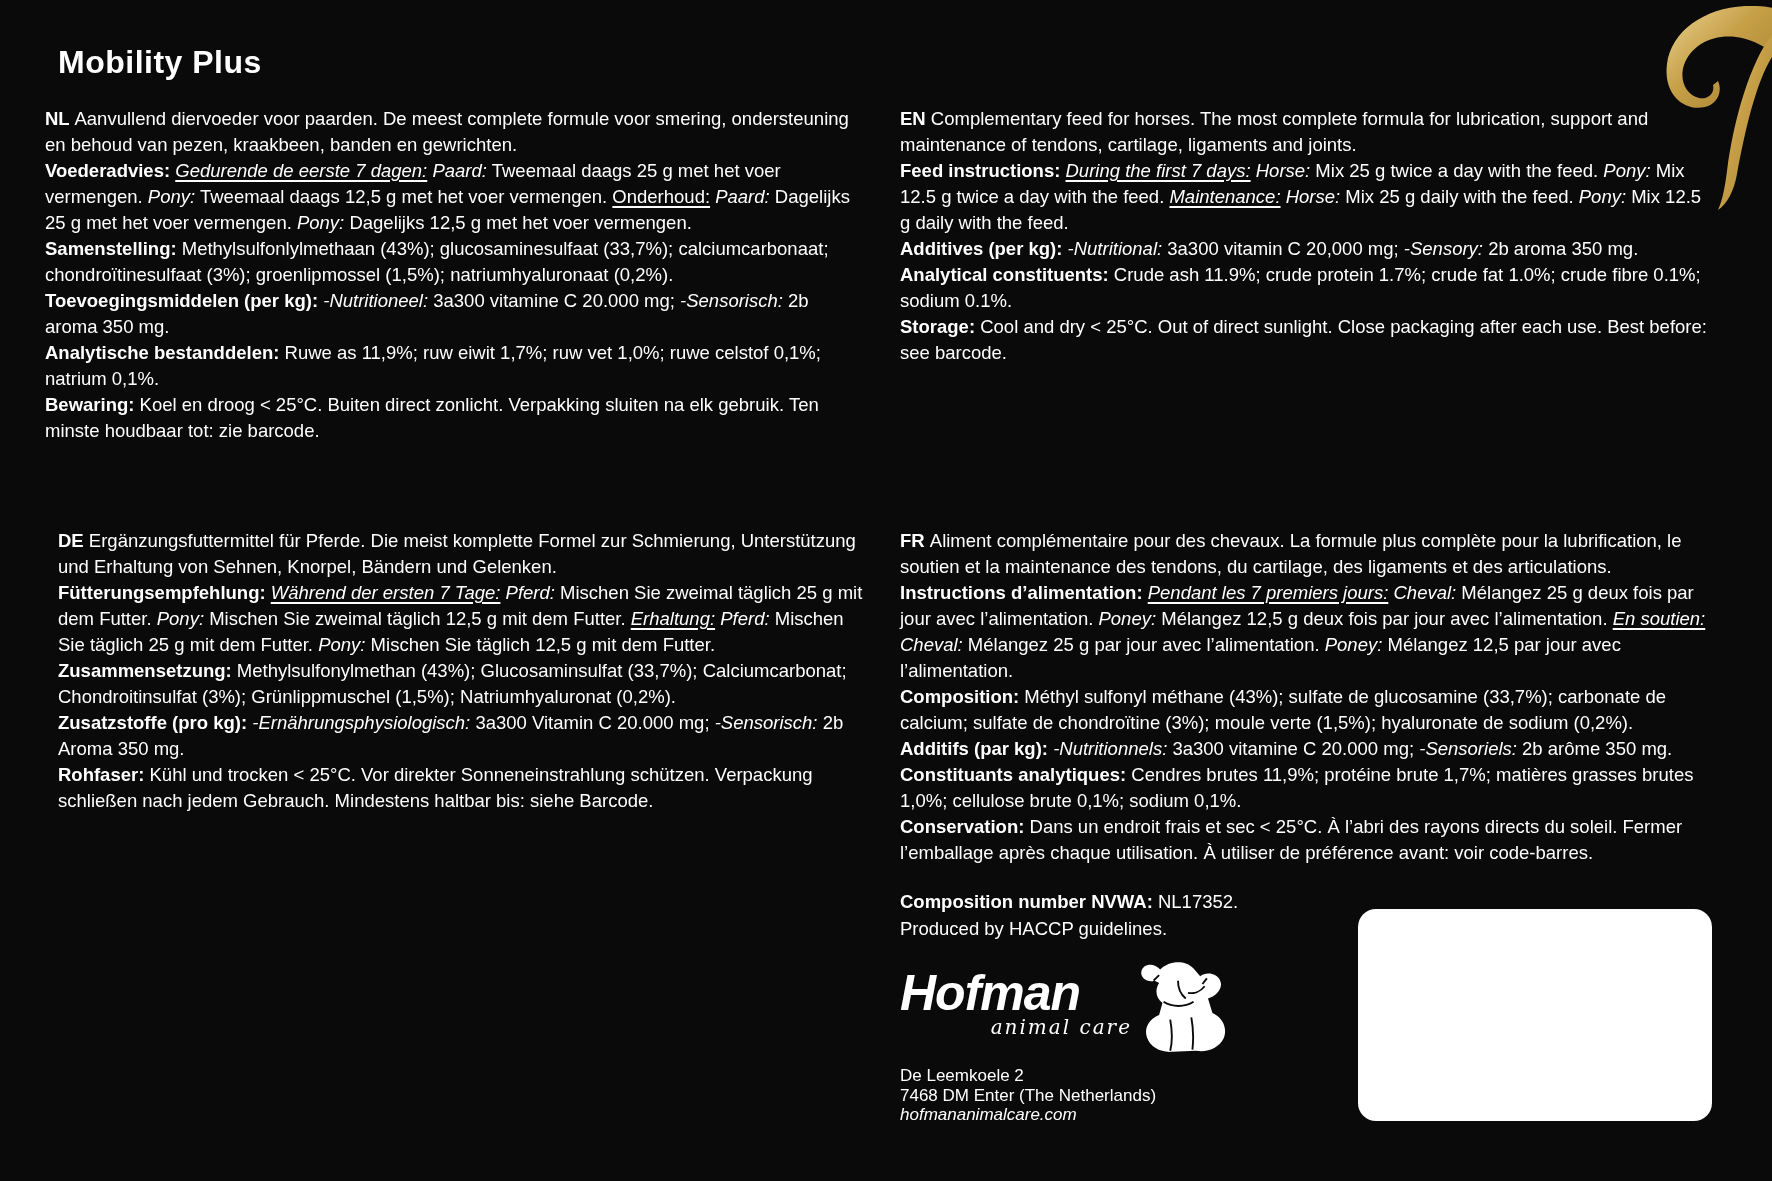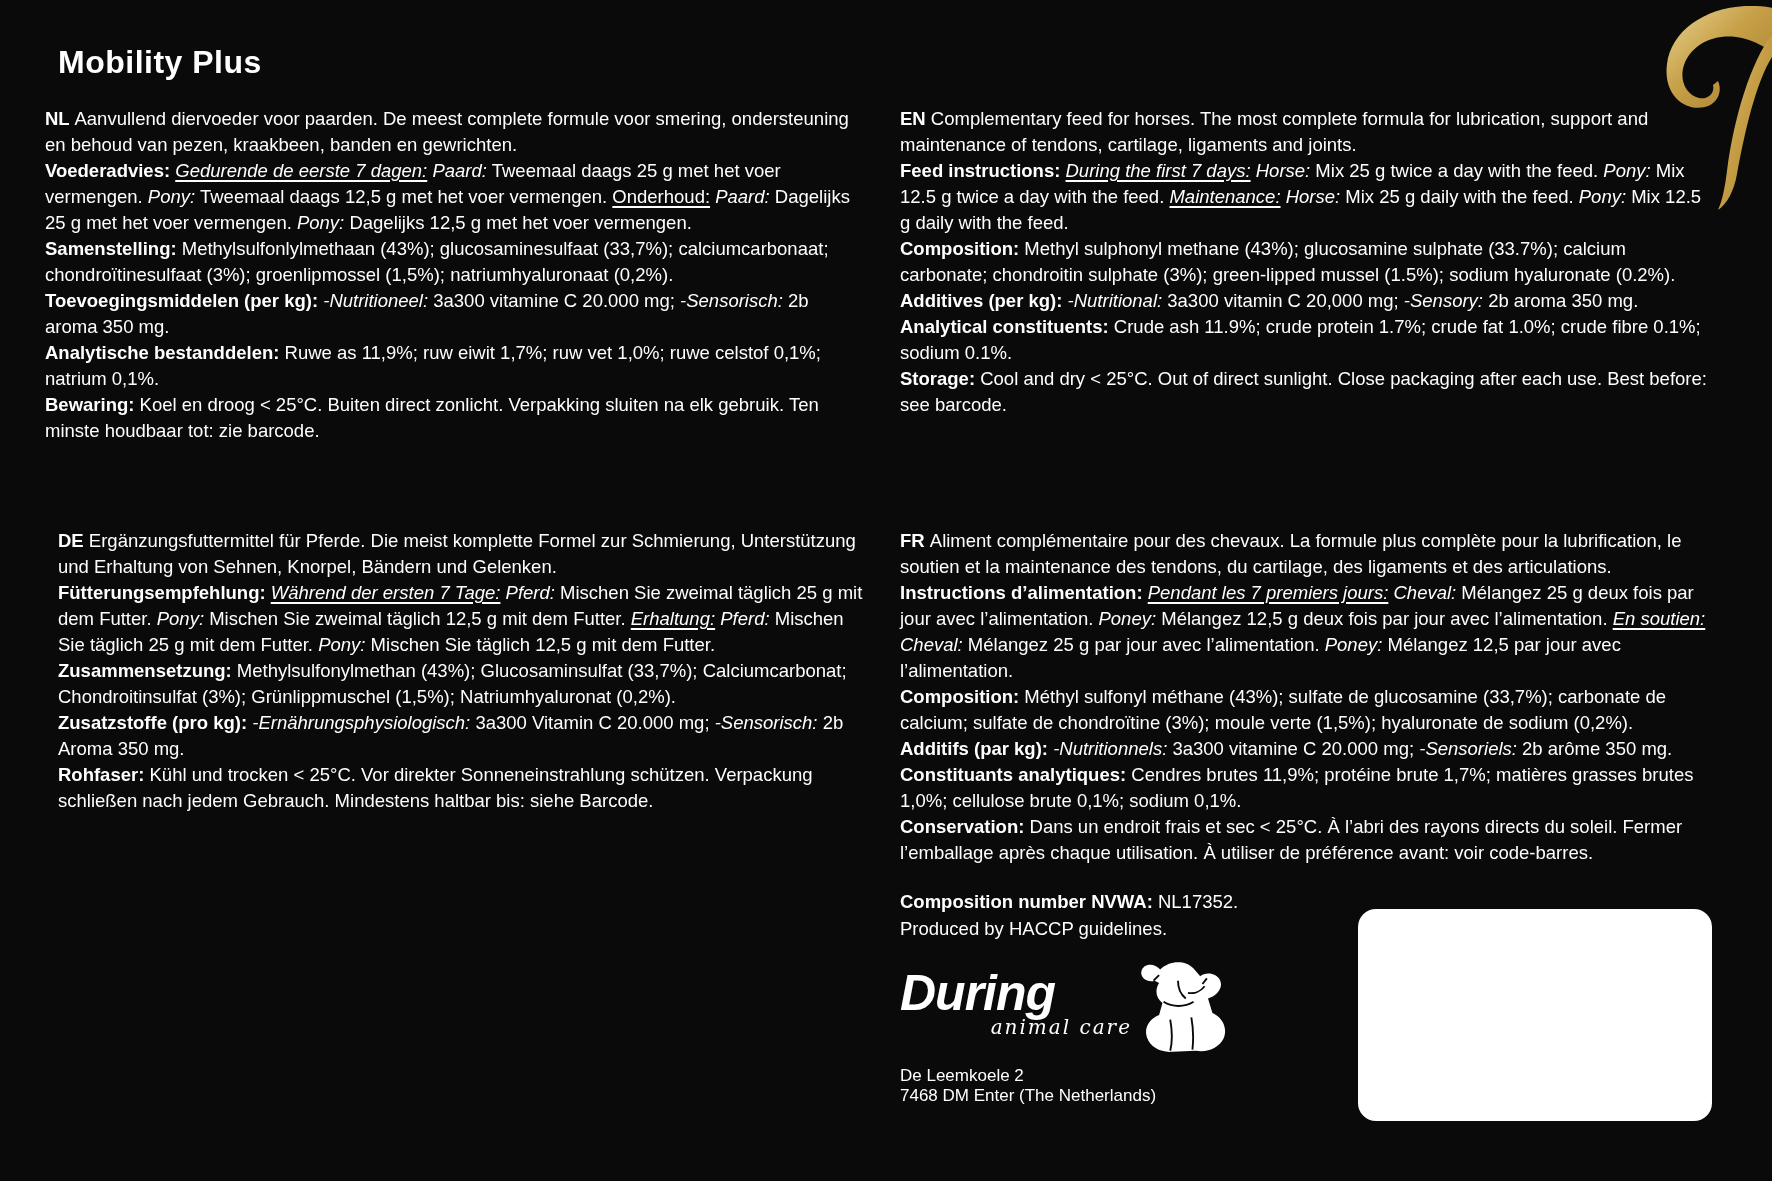--- a/index.html
+++ b/index.html
@@ -48,53 +48,53 @@
     <p><span class="b">DE </span><span>Ergänzungsfuttermittel für Pferde. Die meist komplette Formel zur Schmierung, Unterstützung und Erhaltung von Sehnen, Knorpel, Bändern und Gelenken.</span></p>
     <p><span class="b">Fütterungsempfehlung: </span><span class="iu">Während der ersten 7 Tage:</span><span> </span><span class="i">Pferd:</span><span> Mischen Sie zweimal täglich 25 g mit dem Futter. </span><span class="i">Pony:</span><span> Mischen Sie zweimal täglich 12,5 g mit dem Futter. </span><span class="iu">Erhaltung:</span><span> </span><span class="i">Pferd:</span><span> Mischen Sie täglich 25 g mit dem Futter. </span><span class="i">Pony:</span><span> Mischen Sie täglich 12,5 g mit dem Futter.</span></p>
     <p><span class="b">Zusammensetzung: </span><span>Methylsulfonylmethan (43%); Glucosaminsulfat (33,7%); Calciumcarbonat; Chondroitinsulfat (3%); Grünlippmuschel (1,5%); Natriumhyaluronat (0,2%).</span></p>
     <p><span class="b">Zusatzstoffe (pro kg): </span><span class="i">-Ernährungsphysiologisch:</span><span> 3a300 Vitamin C 20.000 mg; </span><span class="i">-Sensorisch:</span><span> 2b Aroma 350 mg.</span></p>
     <p><span class="b">Rohfaser: </span><span>Kühl und trocken &lt; 25°C. Vor direkter Sonneneinstrahlung schützen. Verpackung schließen nach jedem Gebrauch. Mindestens haltbar bis: siehe Barcode.</span></p>
   </div>
 
   <div class="col en-block">
     <p><span class="b">EN </span><span>Complementary feed for horses. The most complete formula for lubrication, support and maintenance of tendons, cartilage, ligaments and joints.</span></p>
     <p><span class="b">Feed instructions: </span><span class="iu">During the first 7 days:</span><span> </span><span class="i">Horse:</span><span> Mix 25 g twice a day with the feed. </span><span class="i">Pony:</span><span> Mix 12.5 g twice a day with the feed. </span><span class="iu">Maintenance:</span><span> </span><span class="i">Horse:</span><span> Mix 25 g daily with the feed. </span><span class="i">Pony:</span><span> Mix 12.5 g daily with the feed.</span></p>
-    <p><span class="b">Composition: </span><span>Methyl sulphonyl methane (43%); glucosamine sulphate (33.7%); calcium carbonate; chondroitin sulphate (3%); green-lipped mussel (1.5%); sodium hyaluronate (0.2%).</span></p>
     <p><span class="b">Additives (per kg): </span><span class="i">-Nutritional:</span><span> 3a300 vitamin C 20,000 mg; </span><span class="i">-Sensory:</span><span> 2b aroma 350 mg.</span></p>
     <p><span class="b">Analytical constituents: </span><span>Crude ash 11.9%; crude protein 1.7%; crude fat 1.0%; crude fibre 0.1%; sodium 0.1%.</span></p>
     <p><span class="b">Storage: </span><span>Cool and dry &lt; 25°C. Out of direct sunlight. Close packaging after each use. Best before: see barcode.</span></p>
   </div>
 
   <div class="col fr-flow">
     <p><span class="b">FR </span><span>Aliment complémentaire pour des chevaux. La formule plus complète pour la lubrification, le soutien et la maintenance des tendons, du cartilage, des ligaments et des articulations.</span></p>
     <p><span class="b">Instructions d’alimentation: </span><span class="iu">Pendant les 7 premiers jours:</span><span> </span><span class="i">Cheval:</span><span> Mélangez 25 g deux fois par jour avec l’alimentation. </span><span class="i">Poney:</span><span> Mélangez 12,5 g deux fois par jour avec l’alimentation. </span><span class="iu">En soutien:</span><span> </span><span class="i">Cheval:</span><span> Mélangez 25 g par jour avec l’alimentation. </span><span class="i">Poney:</span><span> Mélangez 12,5 par jour avec l’alimentation.</span></p>
     <p><span class="b">Composition: </span><span>Méthyl sulfonyl méthane (43%); sulfate de glucosamine (33,7%); carbonate de calcium; sulfate de chondroïtine (3%); moule verte (1,5%); hyaluronate de sodium (0,2%).</span></p>
     <p><span class="b">Additifs (par kg): </span><span class="i">-Nutritionnels:</span><span> 3a300 vitamine C 20.000 mg; </span><span class="i">-Sensoriels:</span><span> 2b arôme 350 mg.</span></p>
     <p><span class="b">Constituants analytiques: </span><span>Cendres brutes 11,9%; protéine brute 1,7%; matières grasses brutes 1,0%; cellulose brute 0,1%; sodium 0,1%.</span></p>
     <p><span class="b">Conservation: </span><span>Dans un endroit frais et sec &lt; 25°C. À l’abri des rayons directs du soleil. Fermer l’emballage après chaque utilisation. À utiliser de préférence avant: voir code-barres.</span></p>
 
     <div class="registration">
       <p><span class="b">Composition number NVWA: </span><span>NL17352.</span></p>
       <p><span>Produced by HACCP guidelines.</span></p>
     </div>
 
     <div class="logo">
-      <div class="brand">During</div>
+      <div class="brand">Hofman</div>
       <div class="tagline">animal care</div>
       <div class="animal">
         <svg width="100" height="100" viewBox="0 0 90 90">
           <path fill="#ffffff" d="M20,14 C14,7 4,9 3,16 C2,21 8,26 15,24 L19,26 C15,32 16,40 22,44 L19,55 C11,58 5,66 8,75 C11,84 21,89 31,88 L52,87 C63,89 73,84 77,76 C81,67 76,57 67,53 L63,40 C70,38 77,31 74,24 C71,17 61,16 56,20 L50,13 C42,5 28,6 20,14 Z"></path>
           <path fill="none" stroke="#0a0a0a" stroke-width="1.7" d="M23,43 C31,48 42,48 50,43 M36,24 C36,31 38,36 43,40 M29,59 C31,70 31,79 29,87 M48,57 C50,68 50,77 49,86 M60,29 C56,34 50,36 45,35 M14,24 L19,19 M62,22 L58,27"></path>
         </svg>
       </div>
     </div>
 
     <div class="address">
       <div>De Leemkoele 2</div>
       <div>7468 DM Enter (The Netherlands)</div>
+      <div class="site">hofmananimalcare.com</div>
     </div>
   </div>
 
   <div class="barcode-area"></div>
 
   <div class="flourish">
     <svg width="146" height="205" viewBox="0 0 146 205">
       <defs>
         <linearGradient id="gold" x1="0" y1="0" x2="1" y2="1">
           <stop offset="0" stop-color="#e9d391"></stop>

